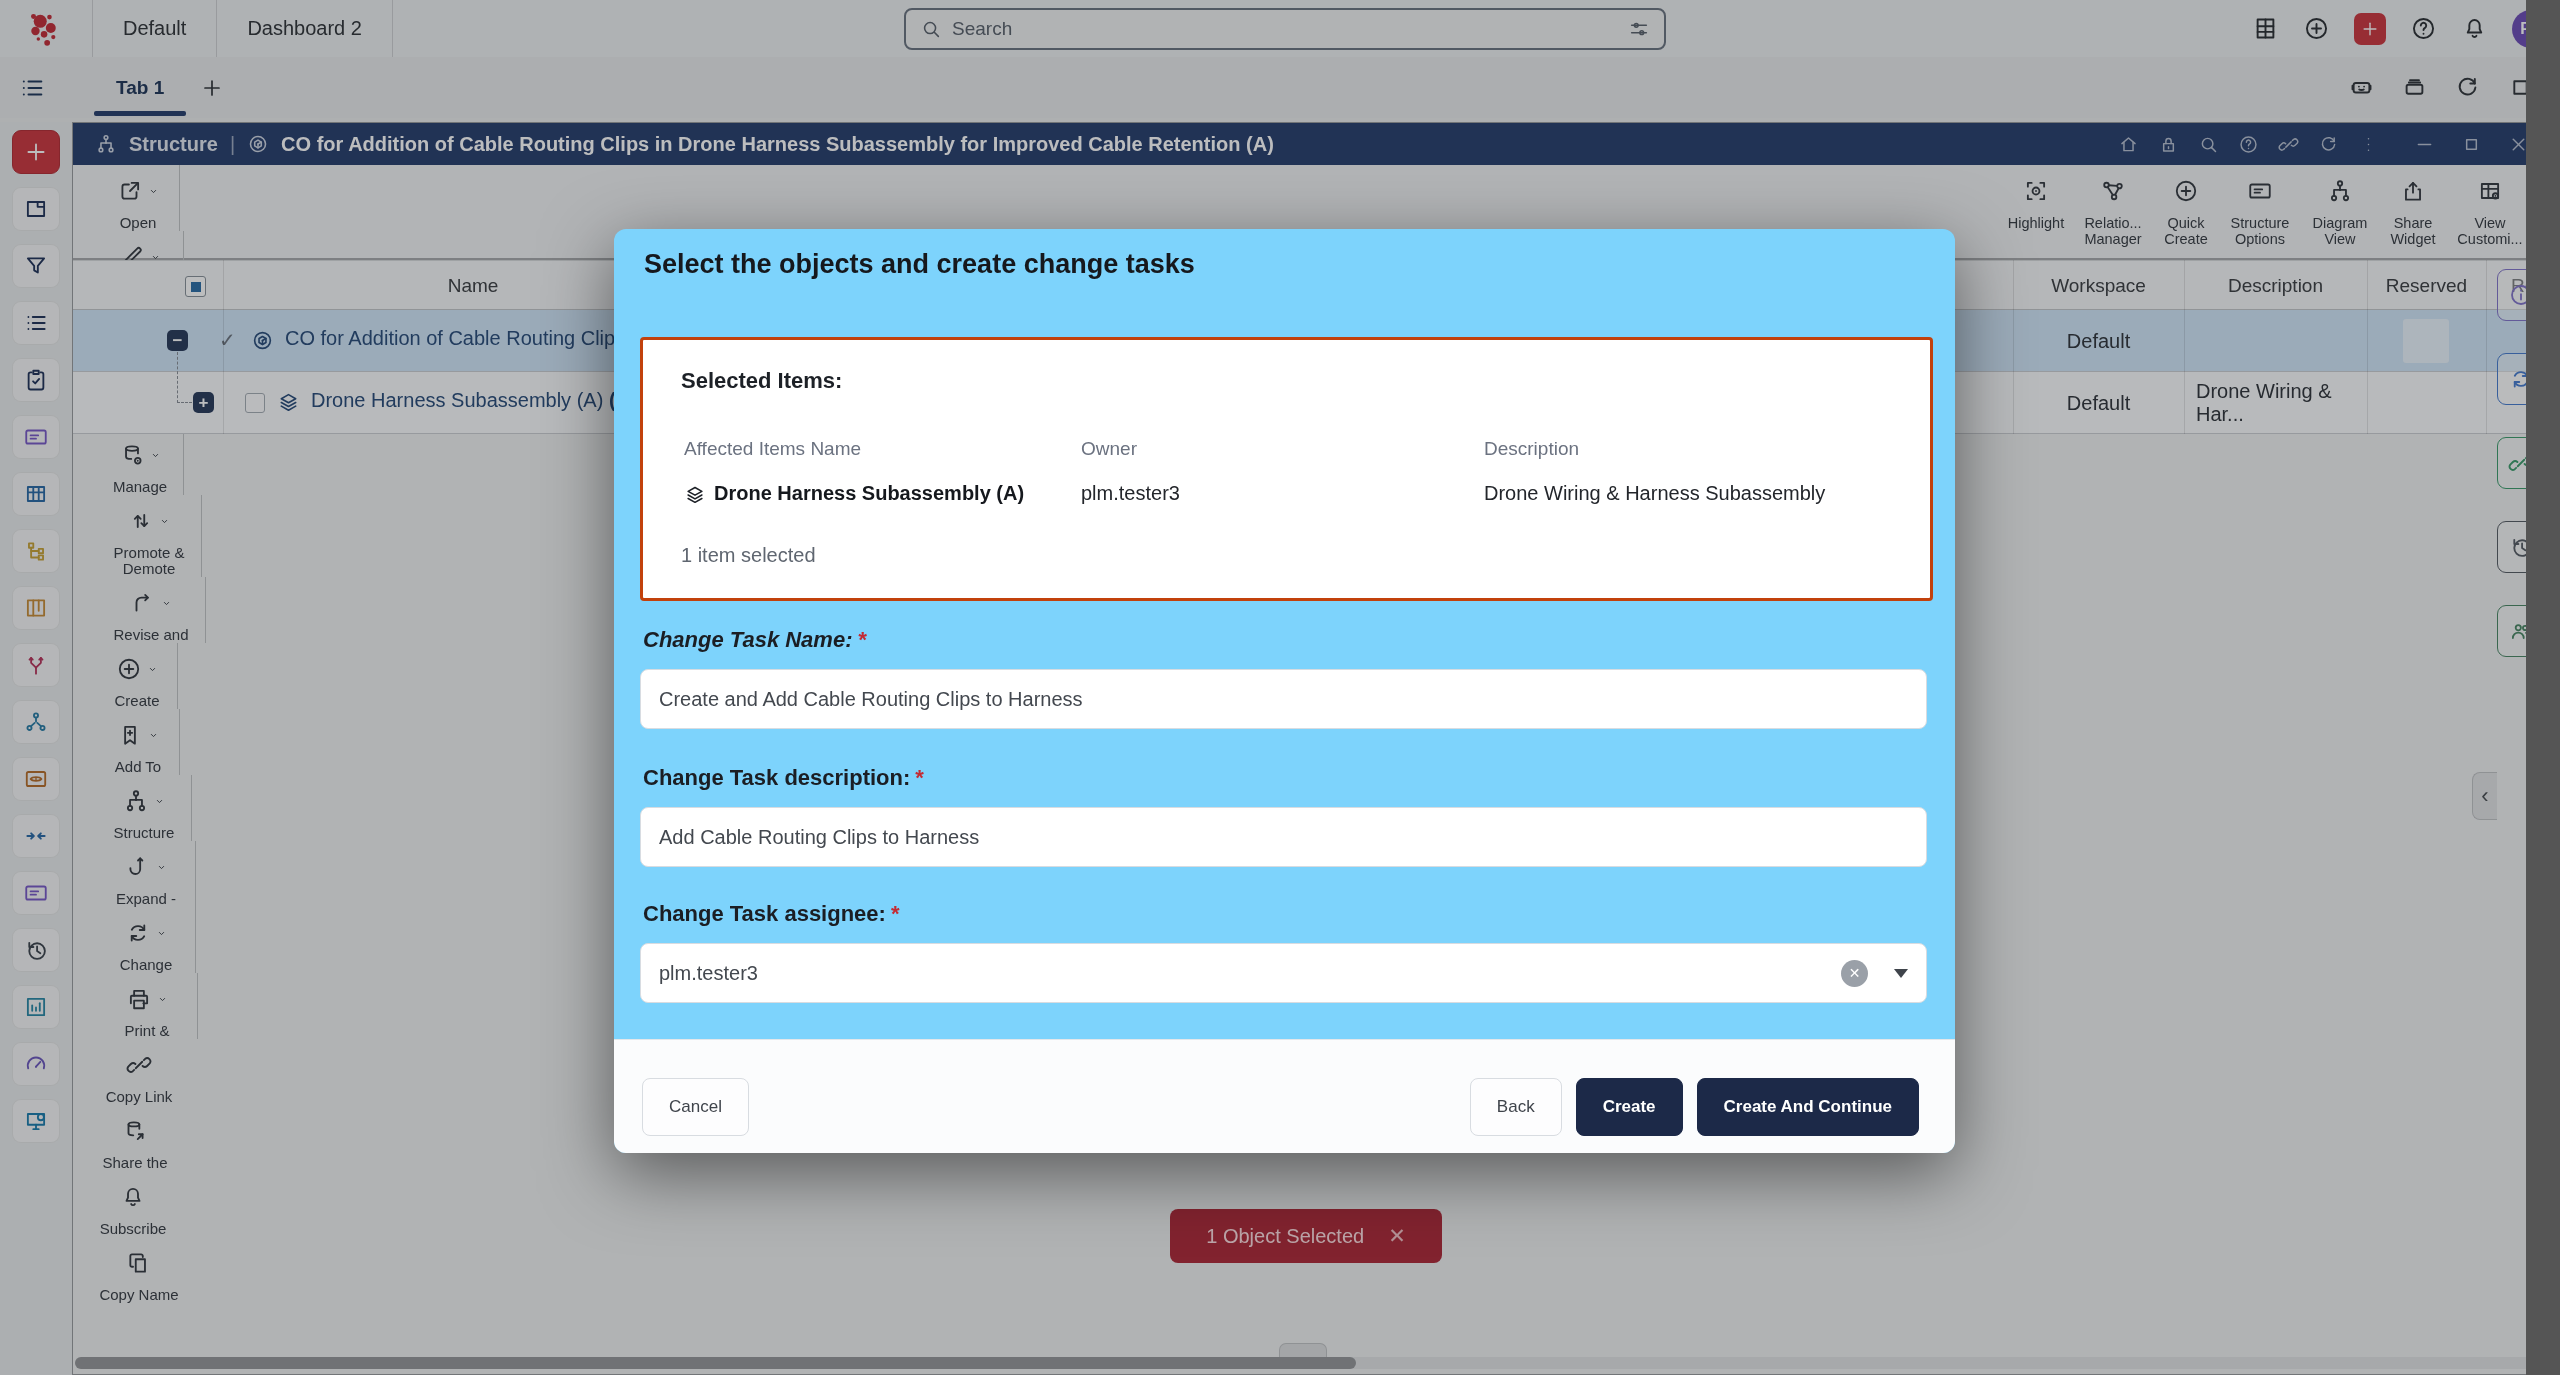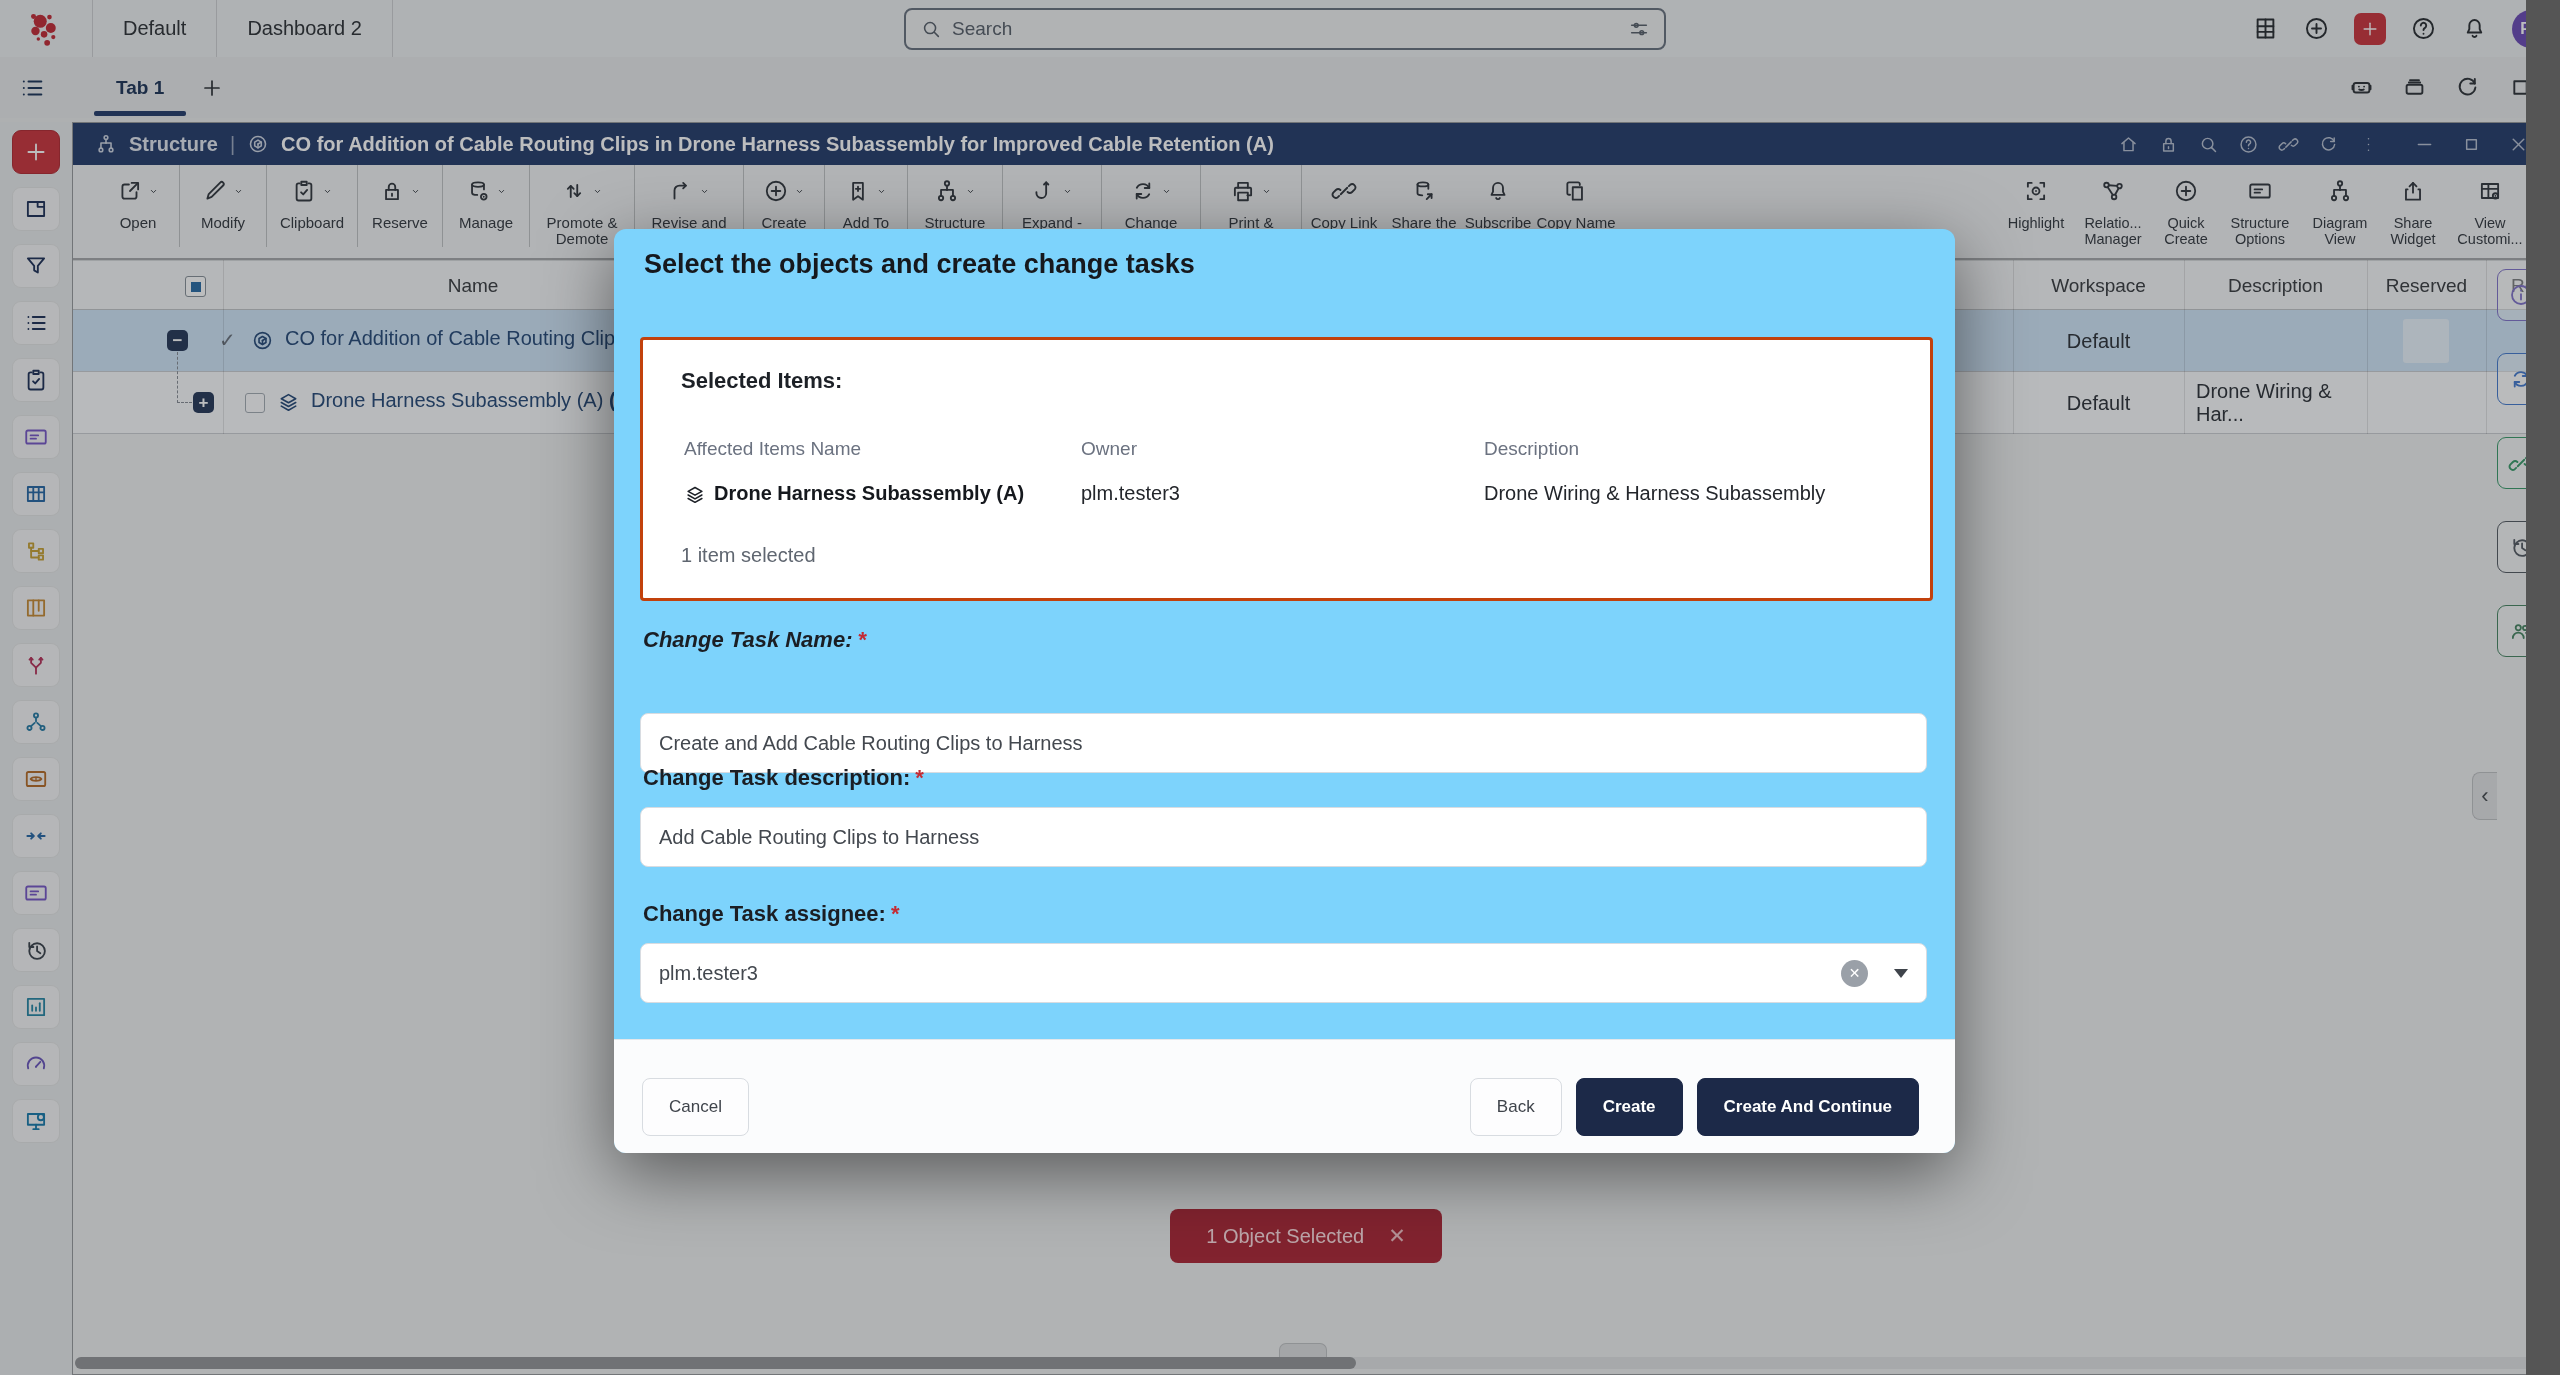--- a/index.html
+++ b/index.html
@@ -47,21 +47,21 @@
   #titlebar .tleft{display:flex;align-items:center;gap:12px;margin-left:22px;min-width:0;}
   #tb-app{font-size:20px;font-weight:700;color:#e2e7ef;}
   #tb-sep{color:#9fabc1;font-size:20px;}
   #tb-title{font-size:20px;font-weight:600;color:#ffffff;white-space:nowrap;}
   #titlebar .tright{margin-left:auto;display:flex;align-items:center;gap:19px;margin-right:18px;color:#b9c2d2;}
   #titlebar .winctl{display:flex;align-items:center;gap:26px;margin-left:16px;}
 
   
   #toolbar{left:0;top:42px;width:100%;height:95px;background:#f2f3f4;border-bottom:2px solid #a9abad;
            display:flex;align-items:flex-start;box-sizing:border-box;}
-  #tb-left{display:flex;padding-left:24px;}
+  #tb-left{display:flex;padding-left:24px;flex-direction:column;}
   .tbtn{display:flex;flex-direction:column;align-items:center;padding-top:11px;color:#383d44;}
   .tbtn .irow{display:flex;align-items:center;gap:4px;height:30px;}
   .tbtn .lbl{margin-top:9px;font-size:15px;line-height:16px;text-align:center;color:#3a3f46;white-space:pre-line;}
   .tb-sep{border-right:1px solid #c2c4c6;}
   #tb-right{margin-left:auto;display:flex;padding-right:14px;}
   #tb-right .tbtn{padding-top:11px;}
   #tb-right .lbl{font-size:14.5px;}
 
   
   #grid-header{left:0;top:137px;width:100%;height:50px;background:#f6f7f8;border-bottom:1px solid #c4c7ca;
@@ -865,21 +865,21 @@
               </svg></div>
             <span>Drone Harness Subassembly (A)</span>
           </div>
           <div class="sel-val" style="left: 438px;">plm.tester3</div>
           <div class="sel-val" style="left: 841px;">Drone Wiring &amp; Harness Subassembly</div>
         </div>
       <div id="sel-summary" class="abs">1 item selected</div>
     </div>
     <div id="modal-fields">
         <div class="f-label abs" style="top: 398px; font-style: italic;"><span>Change Task Name:</span><span class="req">*</span></div>
-        <div class="f-input abs" style="top: 440px; margin-top: 44px;">
+        <div class="f-input abs" style="top: 440px;">
           <span>Create and Add Cable Routing Clips to Harness</span>
         </div>
         <div class="f-label abs" style="top: 536px;"><span>Change Task description:</span><span class="req">*</span></div>
         <div class="f-input abs" style="top: 578px;">
           <span>Add Cable Routing Clips to Harness</span>
         </div>
         <div class="f-label abs" style="top: 672px;"><span>Change Task assignee:</span><span class="req">*</span></div>
         <div class="f-input abs" style="top: 714px;">
           <span>plm.tester3</span>
           <div class="combo-right">

